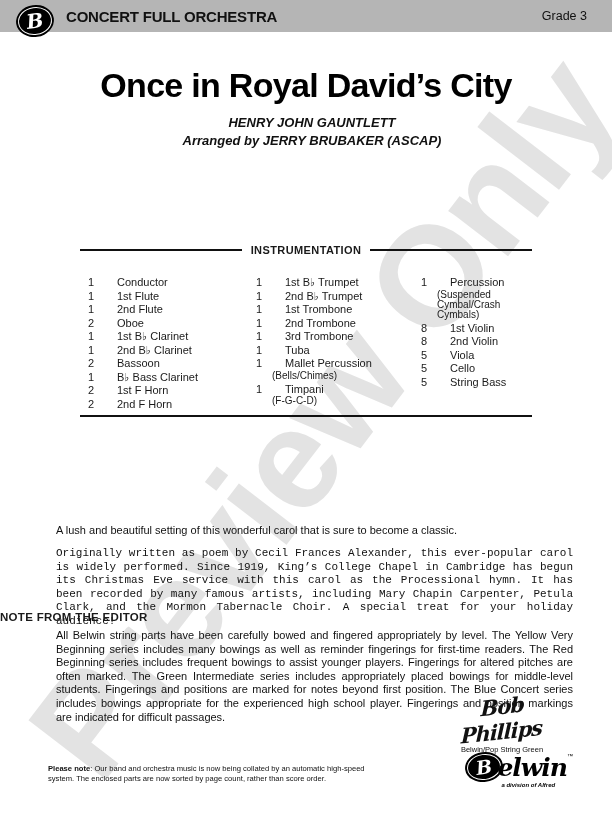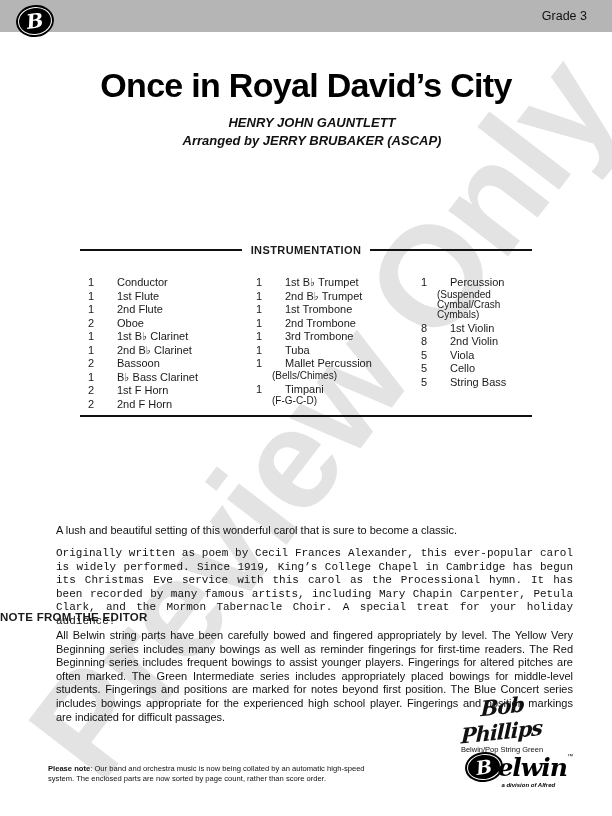--- a/index.html
+++ b/index.html
@@ -108,20 +108,21 @@
 
   <div class="watermark-anchor">
     <span>Preview Only</span>
   </div>
 
   <div class="topbar">
     <div class="emblem">
       <span class="ring"></span>
       <span class="b">B</span>
     </div>
+    <div class="series-title">CONCERT FULL ORCHESTRA</div>
     <div class="grade">Grade 3</div>
   </div>
 
   <div class="title">Once in Royal David’s City</div>
   <div class="byline">
     <div>HENRY JOHN GAUNTLETT</div>
     <div>Arranged by JERRY BRUBAKER (ASCAP)</div>
   </div>
 
   <div class="inst-head">

